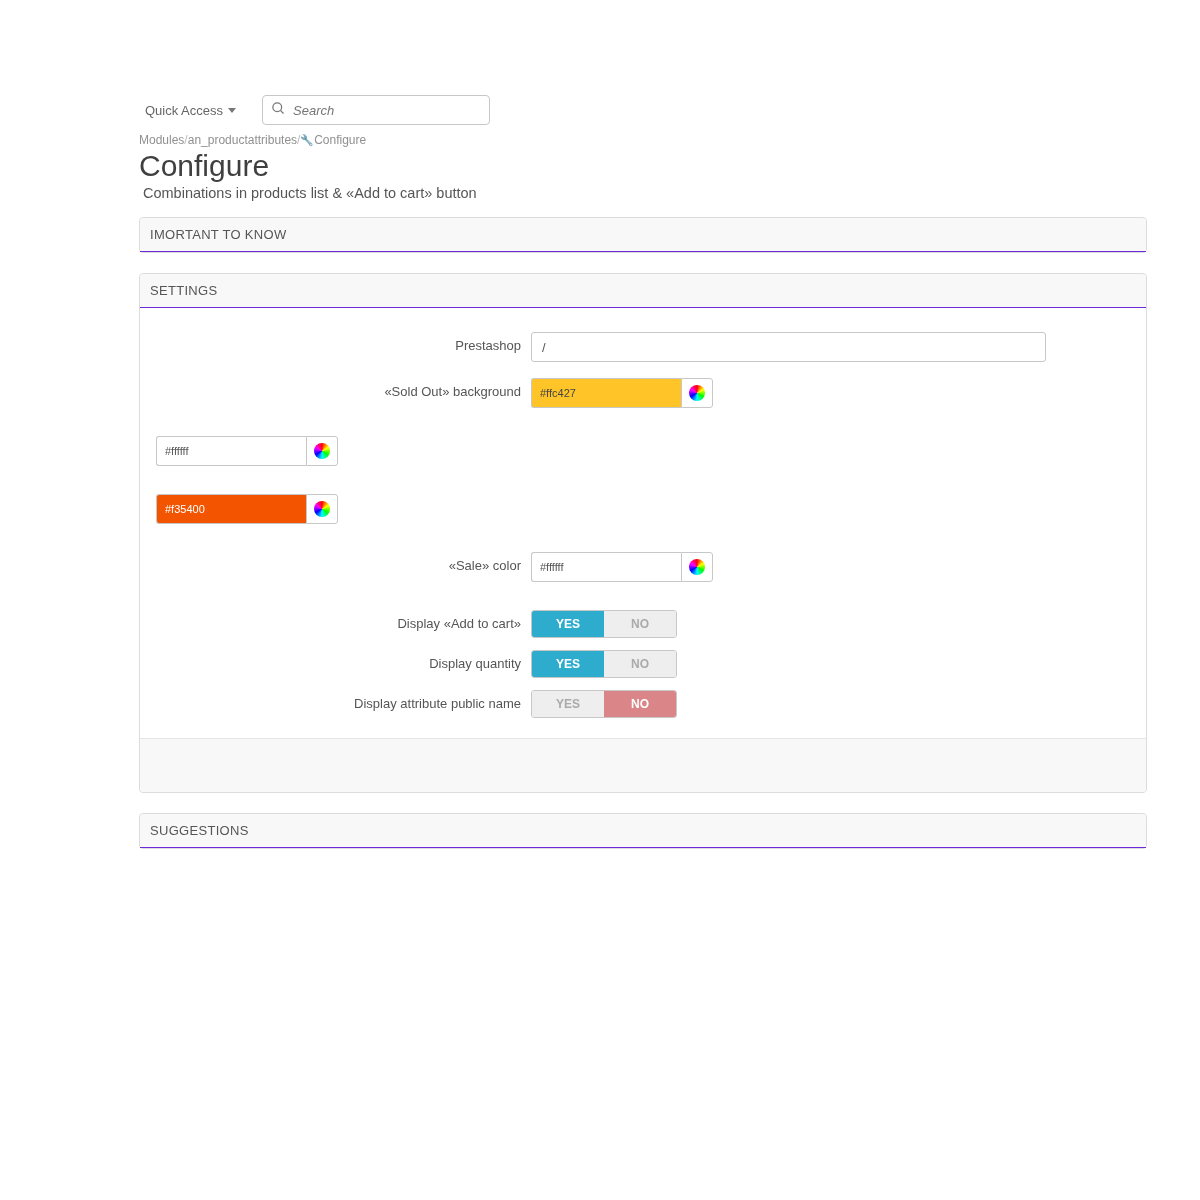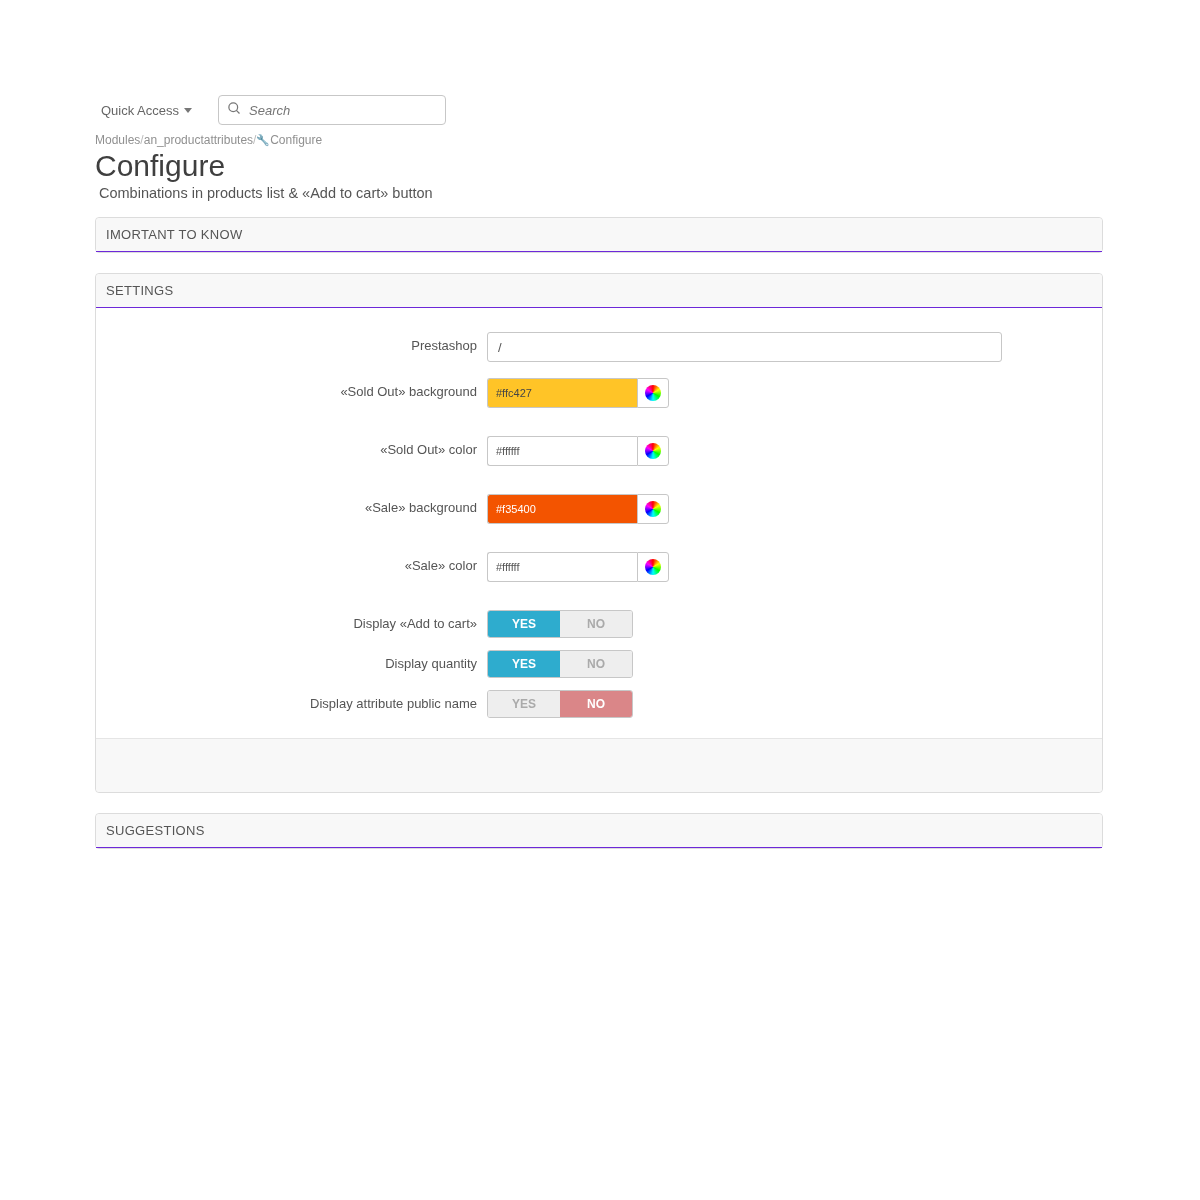--- a/index.html
+++ b/index.html
@@ -3,21 +3,21 @@
 <meta charset="utf-8">
 <style>
   * { box-sizing: border-box; margin: 0; padding: 0; }
   body {
     font-family: "Helvetica Neue", Arial, sans-serif;
     background: #ffffff;
     color: #555;
     font-size: 13px;
     width: 1200px;
   }
-  .wrap { padding: 95px 0 0 95px; width: 1103px; overflow: hidden; }
+  .wrap { padding: 95px 0 0 95px; width: 1103px; overflow: hidden; margin-left: 44px; }
 
   
   .topbar { display: flex; align-items: center; gap: 20px; margin-bottom: 8px; }
   .quick-access { color: #666; font-size: 13px; padding: 4px 6px; cursor: pointer; display:flex; align-items:center; gap:5px;}
   .caret-down { width:0; height:0; border-left:4px solid transparent; border-right:4px solid transparent; border-top:5px solid #777;}
   .searchbox {
     display: flex; align-items: center;
     border: 1px solid #c7c7c7; border-radius: 4px;
     height: 30px; width: 228px; background:#fff;
   }
@@ -149,33 +149,31 @@
           <div class="color-group">
             <input class="color-field yellow" type="text" value="#ffc427" style="">
             <div class="color-btn">
                 <div class="color-wheel"></div>
               </div>
           </div>
         </div>
       </div>
 
       <div class="form-row" style="margin-top:28px;">
-        <div class="form-label">«Sold Out» color</div>
         <div class="form-ctl">
           <div class="color-group">
             <input class="color-field white" type="text" value="#ffffff" style="">
             <div class="color-btn">
                 <div class="color-wheel"></div>
               </div>
           </div>
         </div>
       </div>
 
       <div class="form-row" style="margin-top:28px;">
-        <div class="form-label">«Sale» background</div>
         <div class="form-ctl">
           <div class="color-group">
             <input class="color-field orange" type="text" value="#f35400" style="">
             <div class="color-btn">
                 <div class="color-wheel"></div>
               </div>
           </div>
         </div>
       </div>
 

